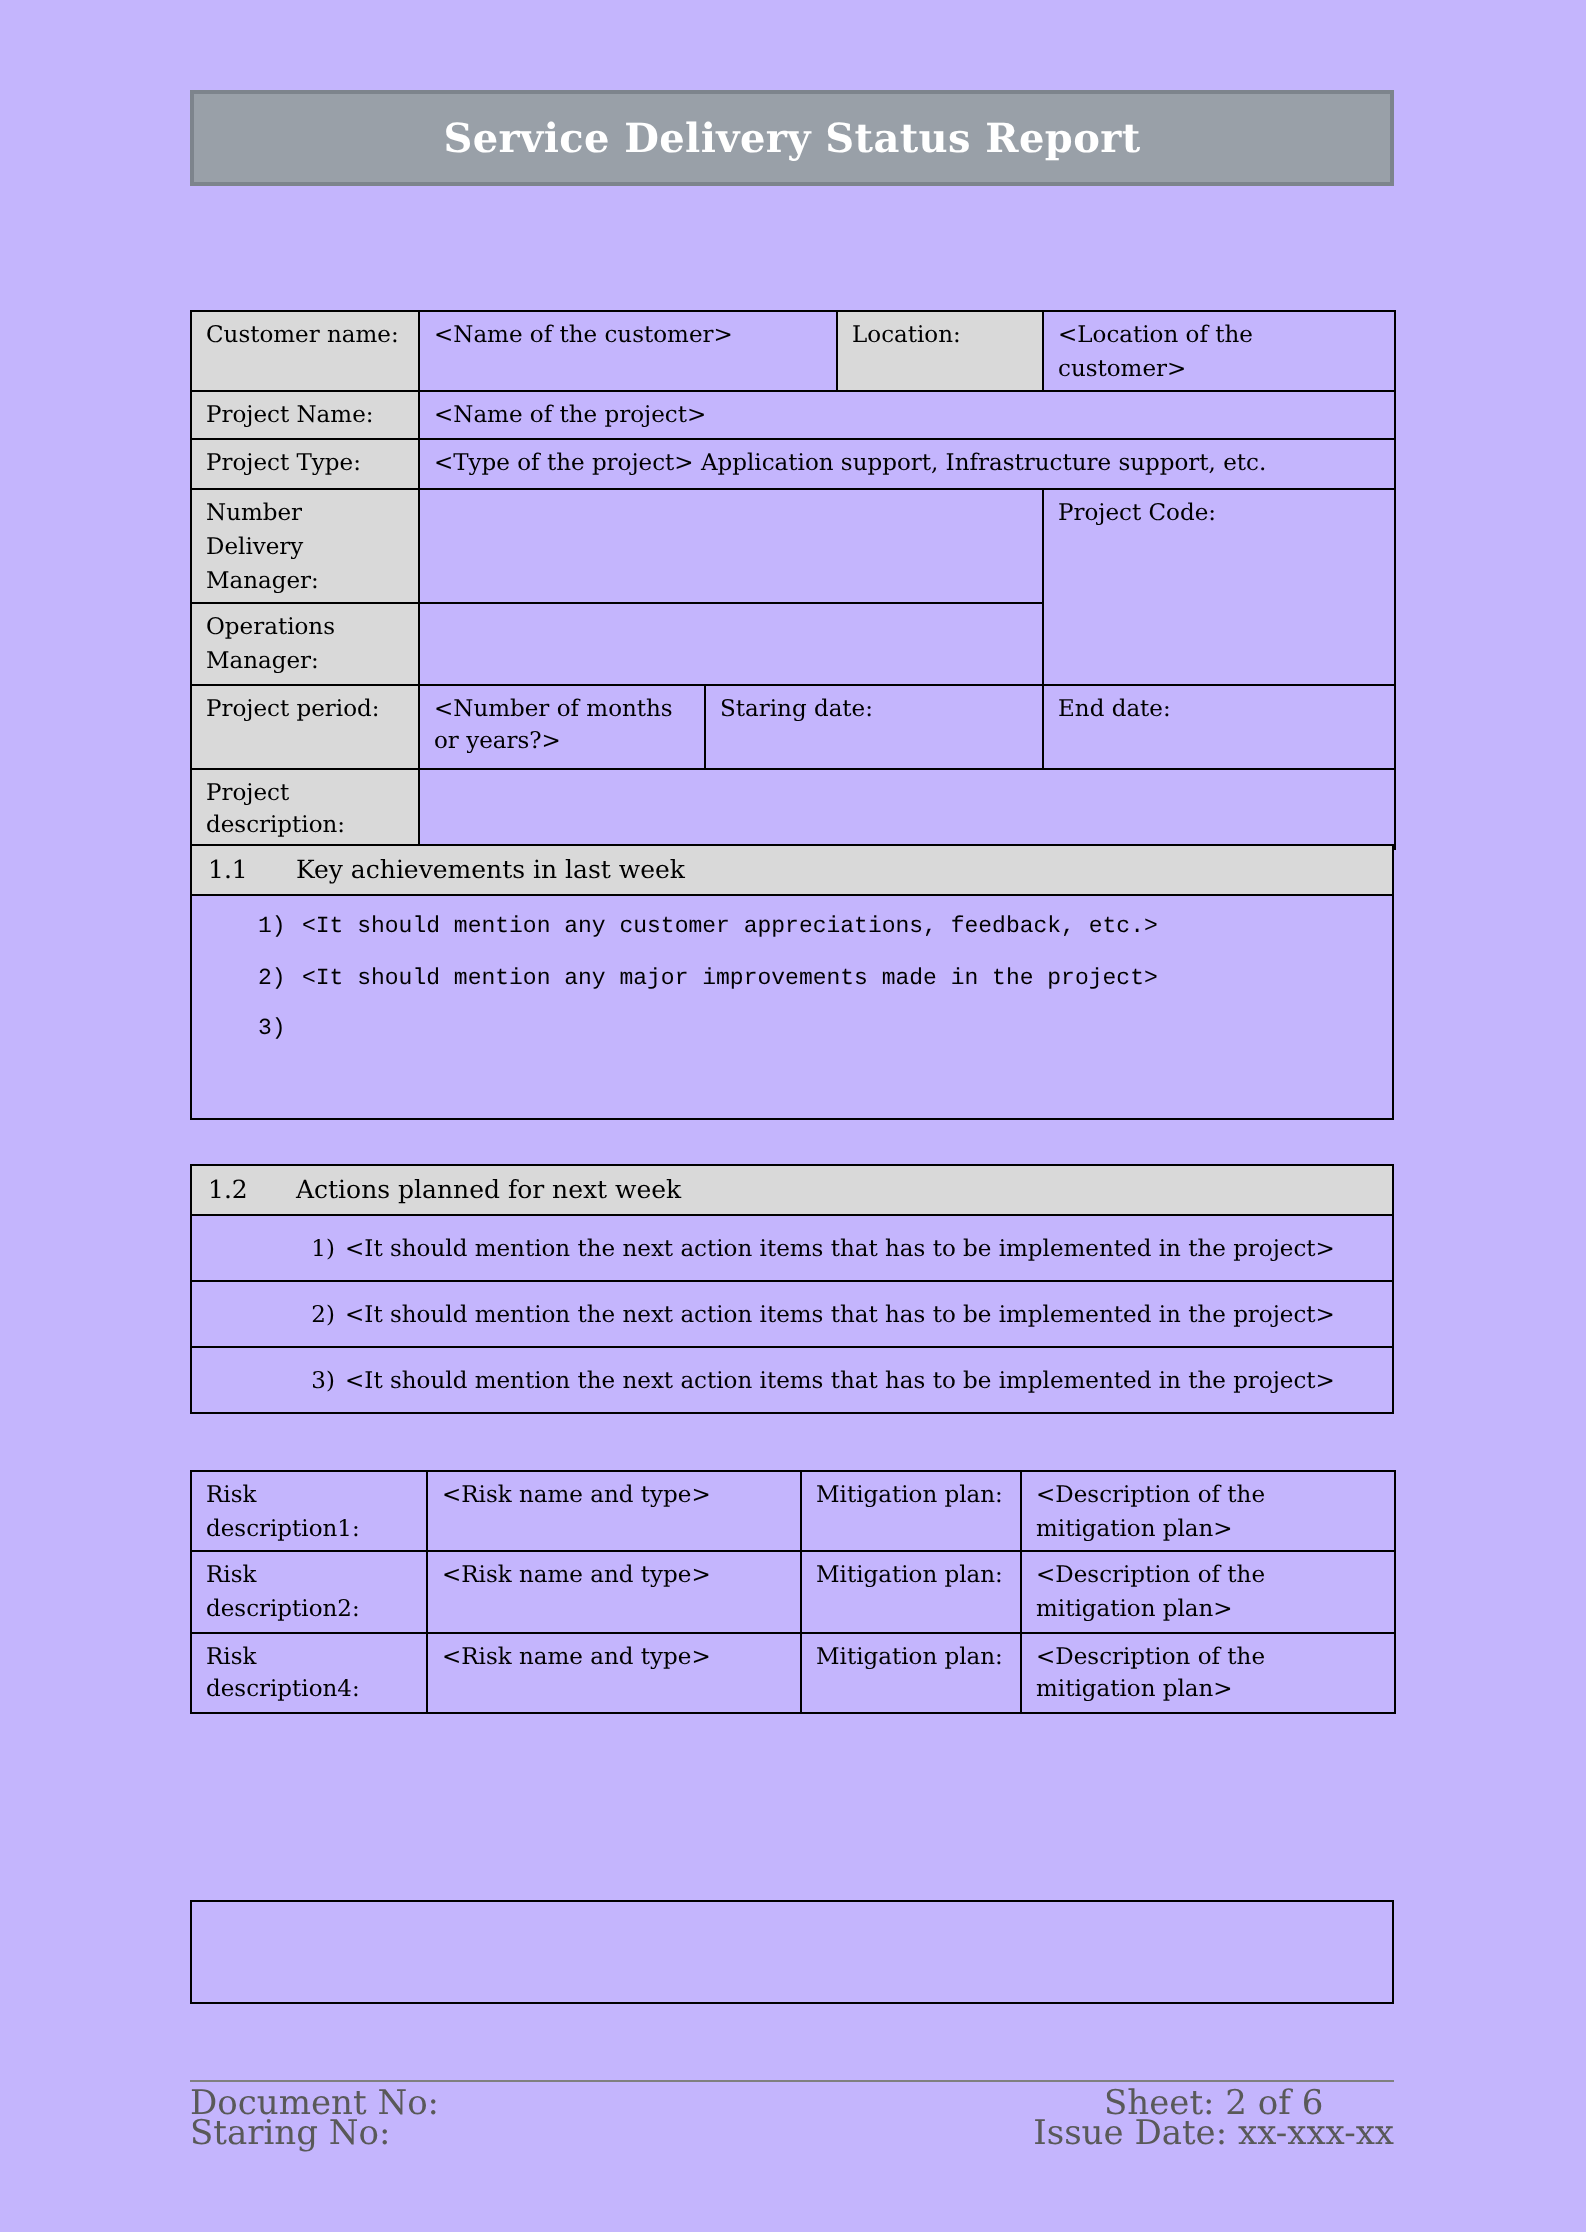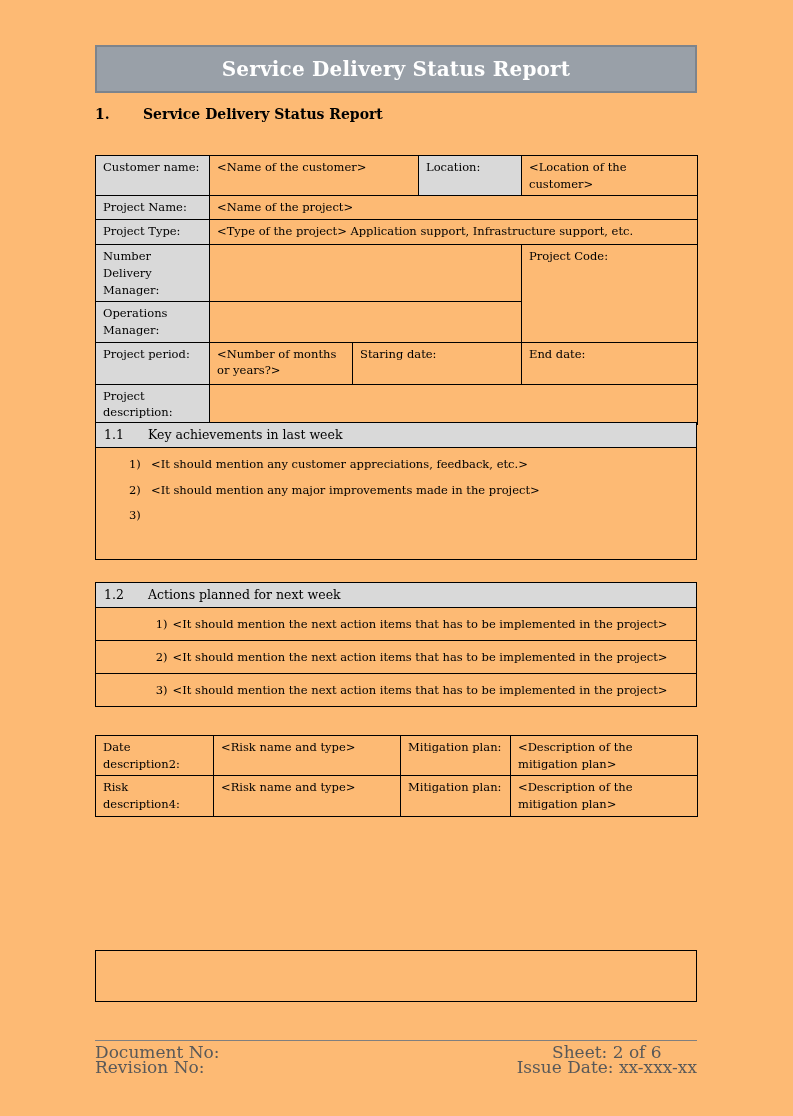--- a/index.html
+++ b/index.html
@@ -1,17 +1,17 @@
 <!DOCTYPE html>
 <html><head>
 <meta charset="utf-8">
 <style>
   html,body { margin:0; padding:0; background:#ffffff; }
   .page {
-    position:relative; width:793px; height:1116px; background:#fdba74;
+    position:relative; width:793px; height:1116px; background:#c4b5fd;
     font-family:"DejaVu Serif", serif; color:#000; overflow:hidden;
   }
   
   .banner {
     position:absolute; left:95px; top:45px; width:602px; height:48px;
     background:#99a0a8; border:2px solid #7d848c; box-sizing:border-box;
     display:flex; align-items:center; justify-content:center;
   }
   .banner .banner-text { color:#ffffff; font-weight:bold; font-size:20px; letter-spacing:0.2px; }
 
@@ -30,21 +30,21 @@
   .info-table { position:absolute; left:95px; top:155px; width:602px; }
 
   
   .sec { position:absolute; left:95px; width:602px; }
   .sec-11 { top:422px; }
   .sec-12 { top:582px; }
   .sec-13 { top:735px; }
   .sec-14 { top:950px; }
   .sec-header-cell { background:#d9d9d9; font-weight:normal; font-size:12.5px; padding:3px 8px; }
   .sec-num { display:inline-block; width:44px; }
-  .sec-body-11 { height:100px; padding-top:8px; }
+  .sec-body-11 { height:100px; padding-top:8px;font-family:Liberation Mono, monospace; }
   .item { margin:0 0 9px 0; }
   .inum { display:inline-block; margin-left:26px; width:22px; }
   .row-12 td { height:26px; vertical-align:middle;text-align:center; }
   .row-13 td { height:33px; }
   .sec-body-14 { height:44px; }
 
   
   .footer {
     position:absolute; left:95px; top:1040px; width:602px;
     border-top:1.5px solid #7f7f7f; padding-top:4px;
@@ -55,23 +55,20 @@
 </style>
 </head>
 <body>
 
 <div class="page">
 
   <div class="banner">
     <span class="banner-text">Service Delivery Status Report</span>
   </div>
 
-  <div class="heading">
-    <span class="h-num">1.</span><span>Service Delivery Status Report</span>
-  </div>
 
   <table class="info-table">
     <colgroup>
       <col style="width:114px">
         <col style="width:143px">
         <col style="width:66px">
         <col style="width:103px">
         <col style="width:176px">
     </colgroup>
     <tbody>
@@ -155,21 +152,27 @@
 
   <table class="sec sec-13">
     <colgroup>
       <col style="width:118px">
         <col style="width:187px">
         <col style="width:110px">
         <col style="width:187px">
     </colgroup>
     <tbody>
     <tr class="row-13">
-      <td>Date description2:</td>
+      <td>Risk description1:</td>
+      <td>&lt;Risk name and type&gt;</td>
+      <td>Mitigation plan:</td>
+      <td>&lt;Description of the mitigation plan&gt;</td>
+    </tr>
+    <tr class="row-13">
+      <td>Risk description2:</td>
       <td>&lt;Risk name and type&gt;</td>
       <td>Mitigation plan:</td>
       <td>&lt;Description of the mitigation plan&gt;</td>
     </tr>
     <tr class="row-13">
       <td>Risk description4:</td>
       <td>&lt;Risk name and type&gt;</td>
       <td>Mitigation plan:</td>
       <td>&lt;Description of the mitigation plan&gt;</td>
     </tr>
@@ -180,21 +183,21 @@
     <tbody>
     <tr>
       <td class="sec-body-14"></td>
     </tr>
   </tbody>
     </table>
 
   <div class="footer">
     <div class="left">
       <div>Document No:</div>
-      <div>Revision No:</div>
+      <div>Staring No:</div>
     </div>
     <div class="right">
       <div>Sheet: 2 of 6</div>
       <div>Issue Date: xx-xxx-xx</div>
     </div>
   </div>
 
 </div>
 
 </body></html>

